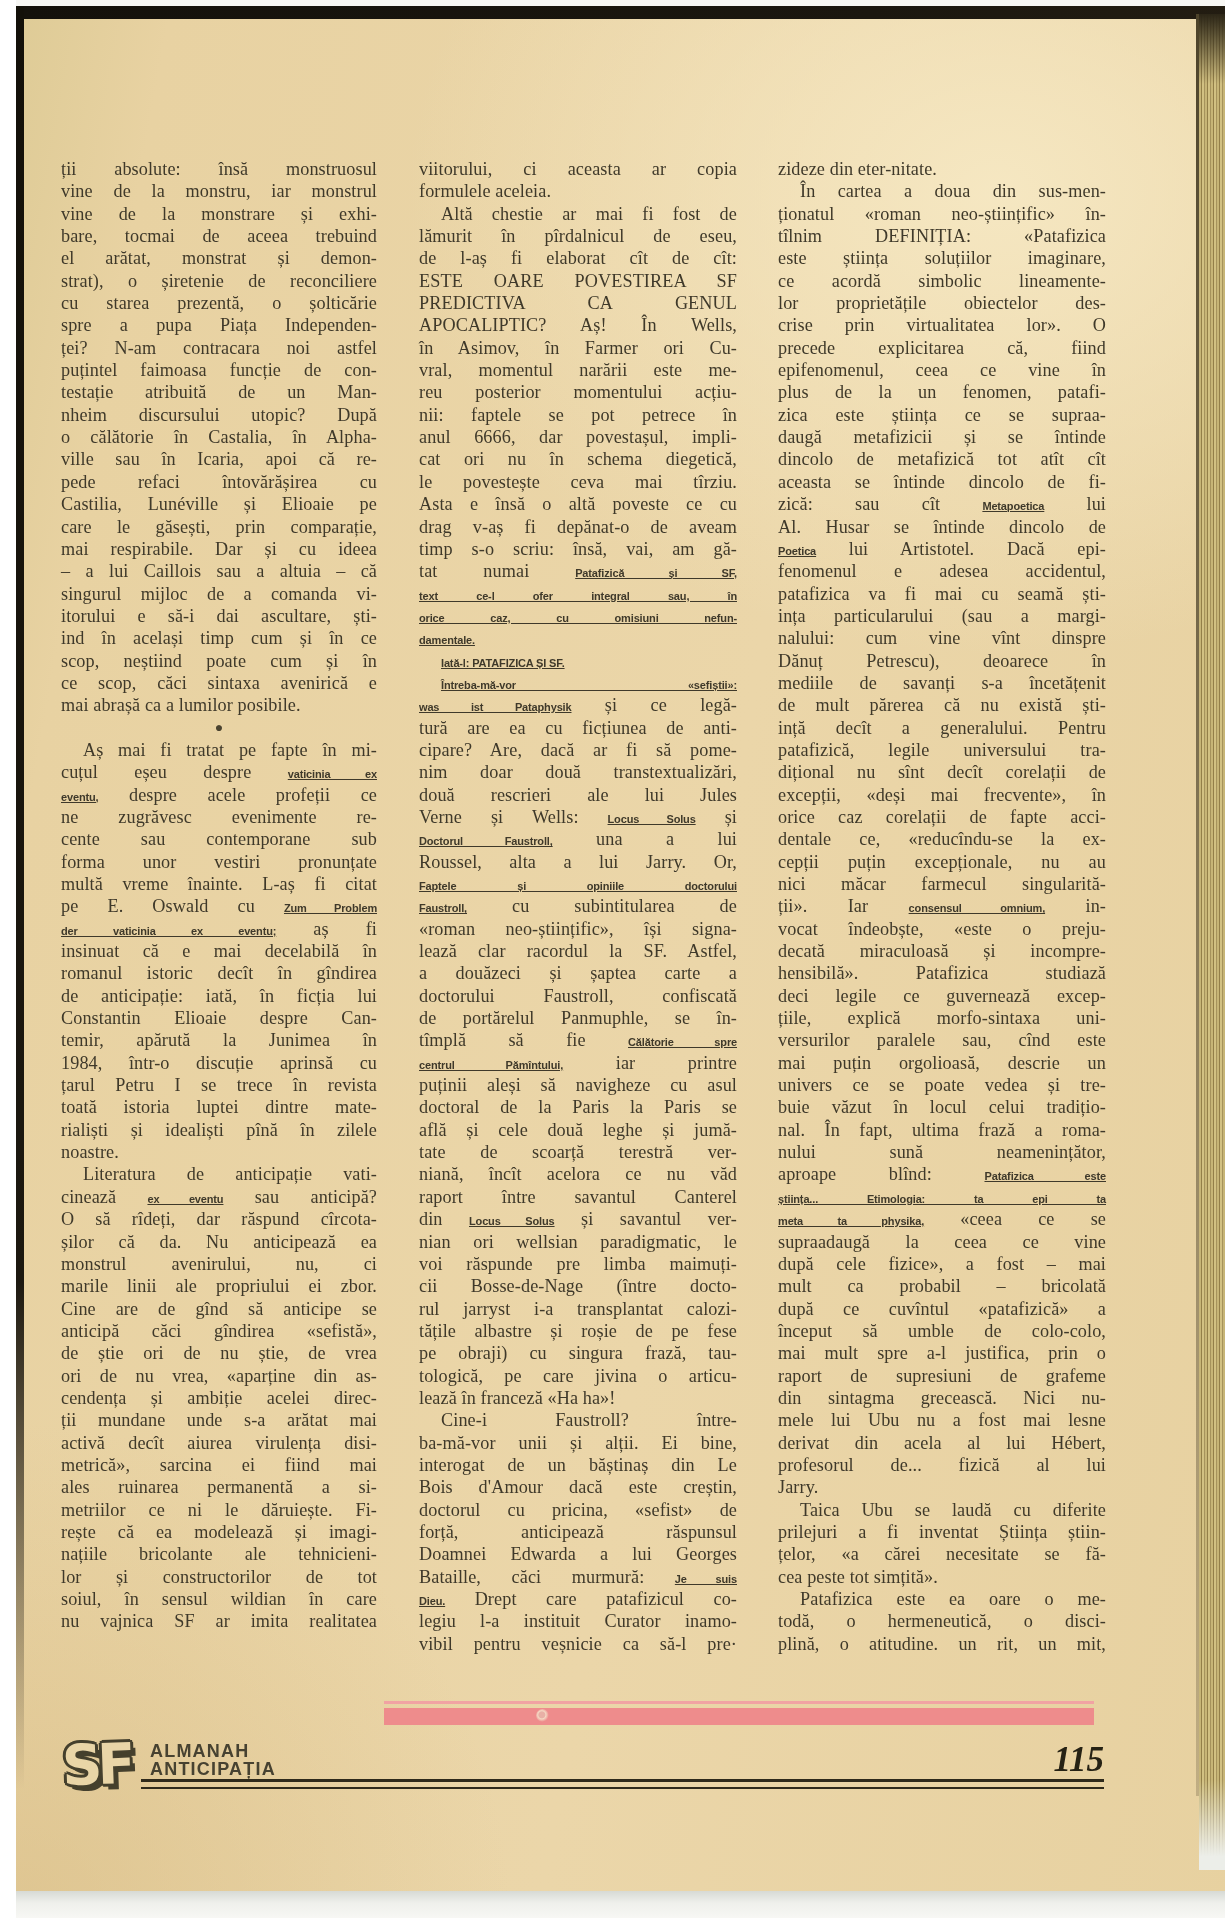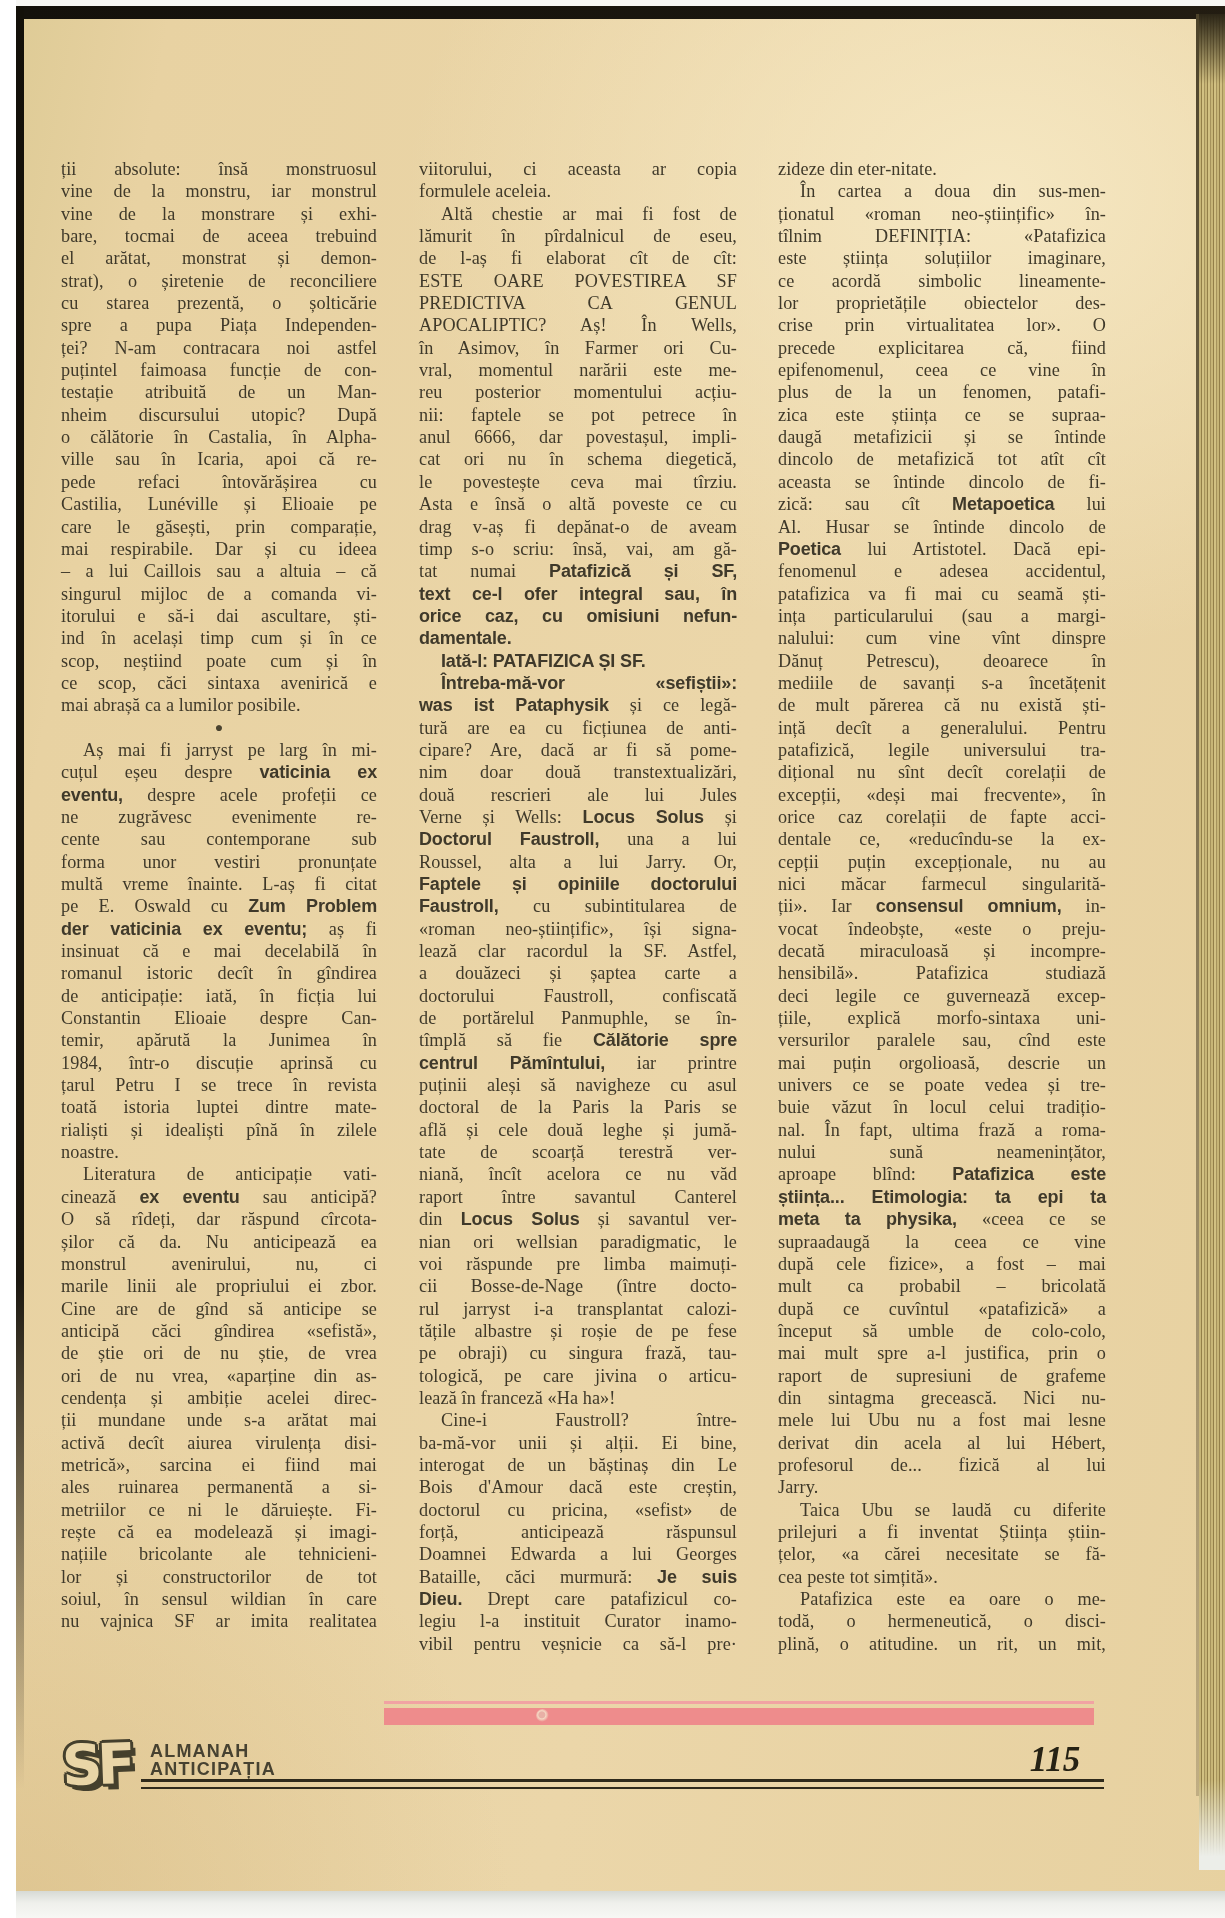--- a/index.html
+++ b/index.html
@@ -23,37 +23,37 @@
   .col{position:absolute;top:158px;}
   .col1{left:45px;width:316px;}
   .col2{left:403px;width:318px;}
   .col3{left:762px;width:328px;}
   .ln{height:22.35px;line-height:22.35px;font-size:18.2px;color:#3f392a;
       text-align:justify;text-align-last:justify;-moz-text-align-last:justify;
       overflow:visible;letter-spacing:.1px;}
   .ln.end{text-align-last:left;-moz-text-align-last:left;}
   .ln.ind{text-indent:22px;}
   .ln.ctr{text-align-last:center;-moz-text-align-last:center;font-size:14px;color:#4a4330;}
-  .ln b{font-family:"Liberation Sans",sans-serif;font-size:18px;letter-spacing:-.15px;}
+  .ln b{font-family:"Liberation Sans",sans-serif;font-size:11px;letter-spacing:-.15px;text-decoration:underline;}
   
   .pink-line{position:absolute;left:368px;top:1701px;width:710px;height:3px;background:#f1a3a3;}
   .pink-bar{position:absolute;left:368px;top:1708px;width:710px;height:17px;background:#ee8c8c;}
   .ink-spot{position:absolute;left:520px;top:1709px;width:13px;height:13px;border-radius:50%;
     background:radial-gradient(circle at 45% 45%, #e8b0a6 0 3px, #f4d9c4 4px, rgba(244,217,196,0) 7px);}
   
   .sf-logo{position:absolute;left:46px;top:1736px;font-family:"DejaVu Sans",sans-serif;
     font-weight:bold;font-size:56px;line-height:58px;letter-spacing:-5px;color:#e9d5a7;
     text-shadow:-2px -2px 0 #45402d,2px -2px 0 #45402d,-2px 2px 0 #45402d,2px 2px 0 #45402d,
       -3px 0 0 #45402d,3px 0 0 #45402d,0 -3px 0 #45402d,0 3px 0 #45402d,5px 6px 0 #45402d;
     transform:rotate(-2deg);}
   .brand{position:absolute;left:134px;top:1742px;font-family:"Liberation Sans",sans-serif;
     font-weight:bold;font-size:18px;line-height:18px;letter-spacing:1.2px;color:#474231;}
   .footer-rule{position:absolute;left:125px;top:1779px;width:963px;height:5px;
     border-top:3px solid #2f2a1b;border-bottom:2px solid #2f2a1b;}
-  .page-number{position:absolute;left:990px;top:1740px;width:98px;text-align:center;
+  .page-number{position:absolute;left:990px;top:1740px;width:98px;text-align:right;
     font-family:"Liberation Serif",serif;font-style:italic;font-weight:bold;font-size:35px;color:#262214;}
 </style>
 </head>
 <body>
 
 <div class="page">
   <div class="scan-top"></div>
   <div class="spine-top"></div>
   <div class="spine-left"></div>
   <div class="page-edge">
@@ -82,21 +82,21 @@
       <div class="ln">care le găsești, prin comparație,</div>
       <div class="ln">mai respirabile. Dar și cu ideea</div>
       <div class="ln">– a lui Caillois sau a altuia – că</div>
       <div class="ln">singurul mijloc de a comanda vi-</div>
       <div class="ln">itorului e să-i dai ascultare, ști-</div>
       <div class="ln">ind în același timp cum și în ce</div>
       <div class="ln">scop, neștiind poate cum și în</div>
       <div class="ln">ce scop, căci sintaxa avenirică e</div>
       <div class="ln end">mai abrașă ca a lumilor posibile.</div>
       <div class="ln end ctr">●</div>
-      <div class="ln ind">Aș mai fi jarryst pe larg în mi-</div>
+      <div class="ln ind">Aș mai fi tratat pe fapte în mi-</div>
       <div class="ln">cuțul eșeu despre <b>vaticinia ex</b></div>
       <div class="ln"><b>eventu,</b> despre acele profeții ce</div>
       <div class="ln">ne zugrăvesc evenimente re-</div>
       <div class="ln">cente sau contemporane sub</div>
       <div class="ln">forma unor vestiri pronunțate</div>
       <div class="ln">multă vreme înainte. L-aș fi citat</div>
       <div class="ln">pe E. Oswald cu <b>Zum Problem</b></div>
       <div class="ln"><b>der vaticinia ex eventu;</b> aș fi</div>
       <div class="ln">insinuat că e mai decelabilă în</div>
       <div class="ln">romanul istoric decît în gîndirea</div>

